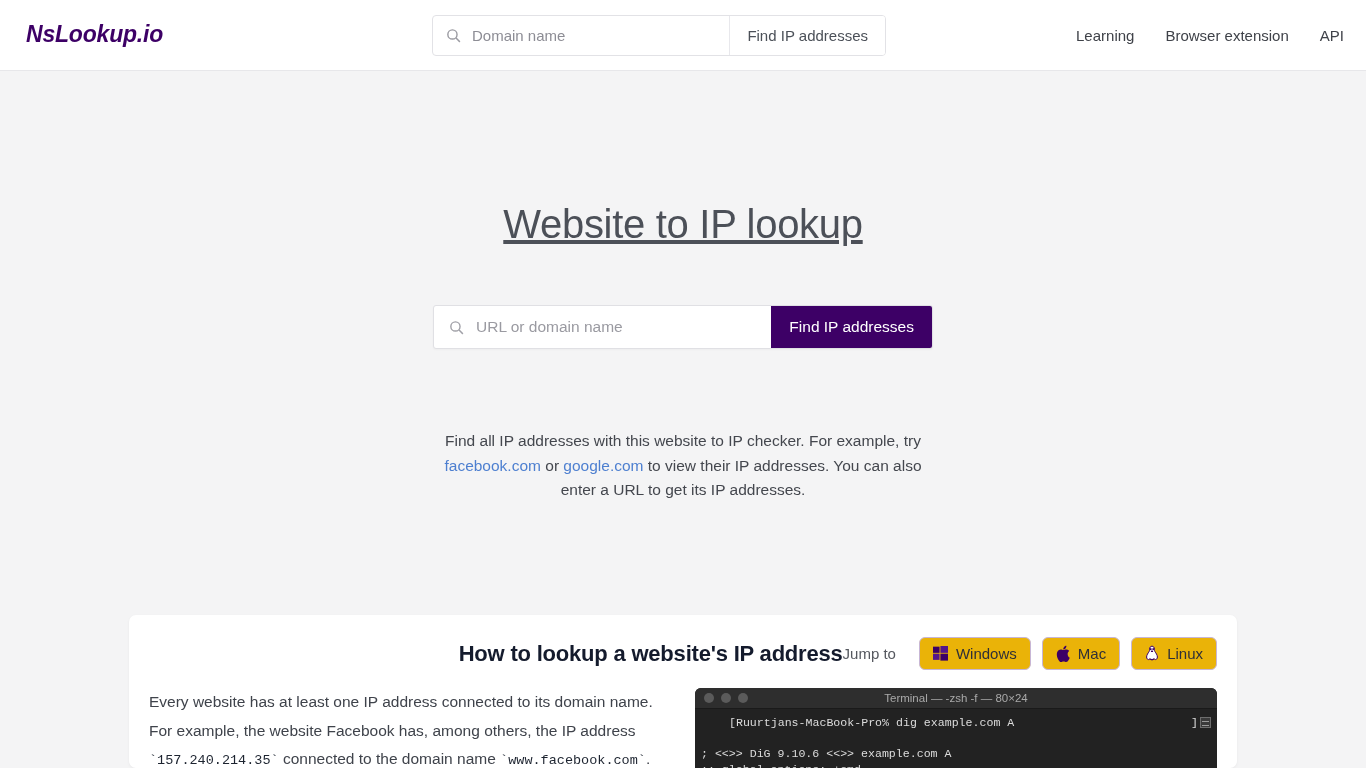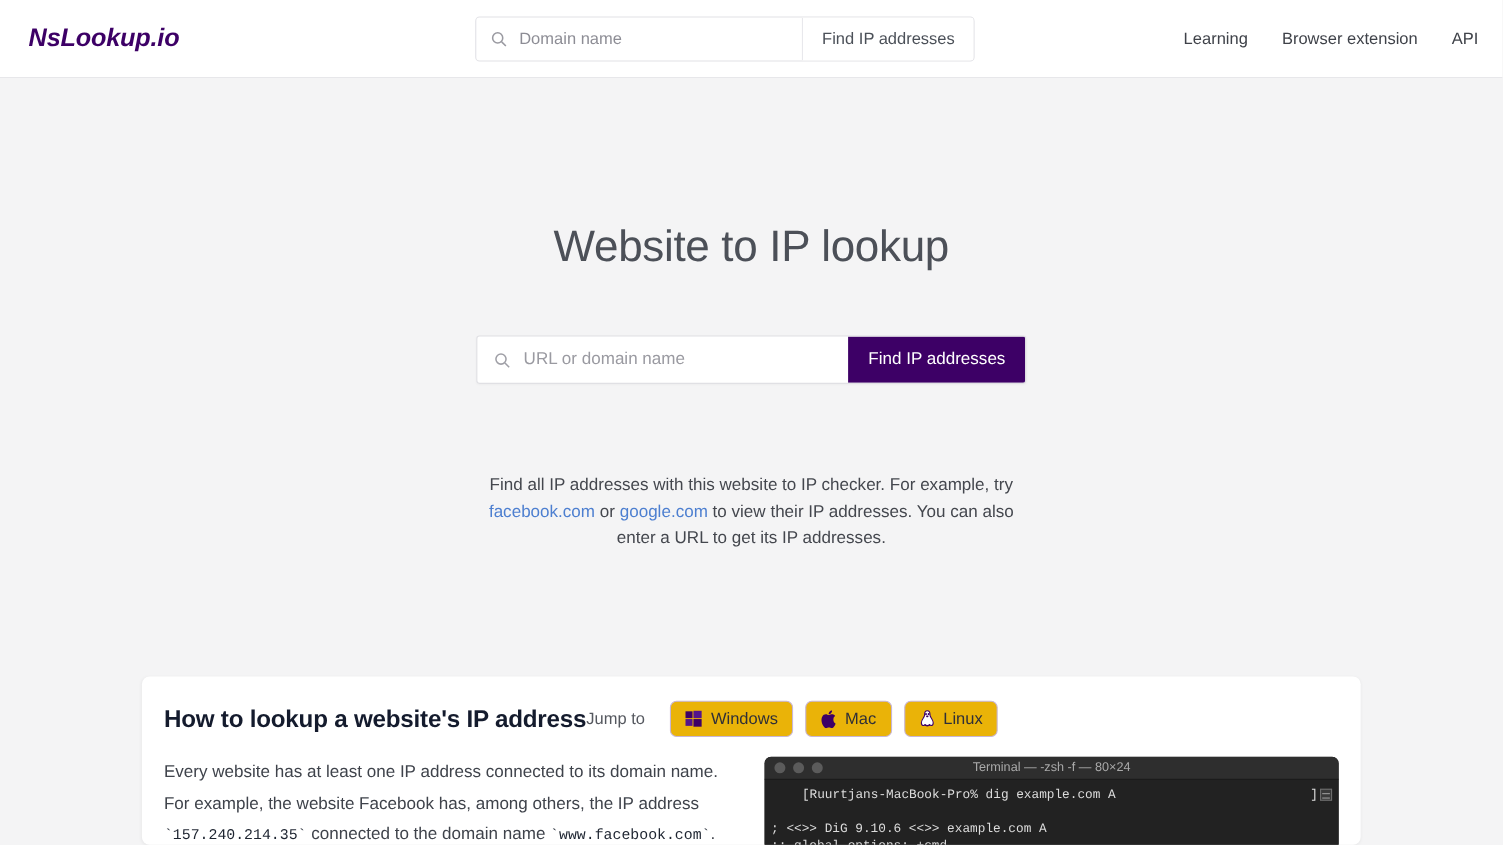--- a/index.html
+++ b/index.html
@@ -93,20 +93,21 @@
   .icon-search { width: 17px; height: 17px; flex: none; display: block; }
 
   
   .hero { text-align: center; }
   .hero h1 {
     margin-top: 131px;
     font-size: 40px;
     font-weight: 400;
     color: #4c5058;
     letter-spacing: -0.3px;
+    text-decoration: underline;
   }
 
   .hero-search {
     margin: 58px auto 0;
     width: 500px;
     height: 44px;
     display: flex;
     align-items: stretch;
     background: #ffffff;
     border: 1px solid #e0e0e4;
@@ -162,21 +163,21 @@
     background: #ffffff;
     border-radius: 7px;
     box-shadow: 0 1px 3px rgba(0,0,0,0.05);
     padding: 22px 20px 0 20px;
     height: 153px;
     overflow: hidden;
   }
   .card-head {
     display: flex;
     align-items: center;
-    justify-content: flex-start;
+    justify-content: flex-end;
   }
   .card-title {
     font-size: 22px;
     font-weight: 700;
     color: #141b2d;
     letter-spacing: -0.2px;
   }
   .jump-wrap {
     display: flex;
     align-items: center;

